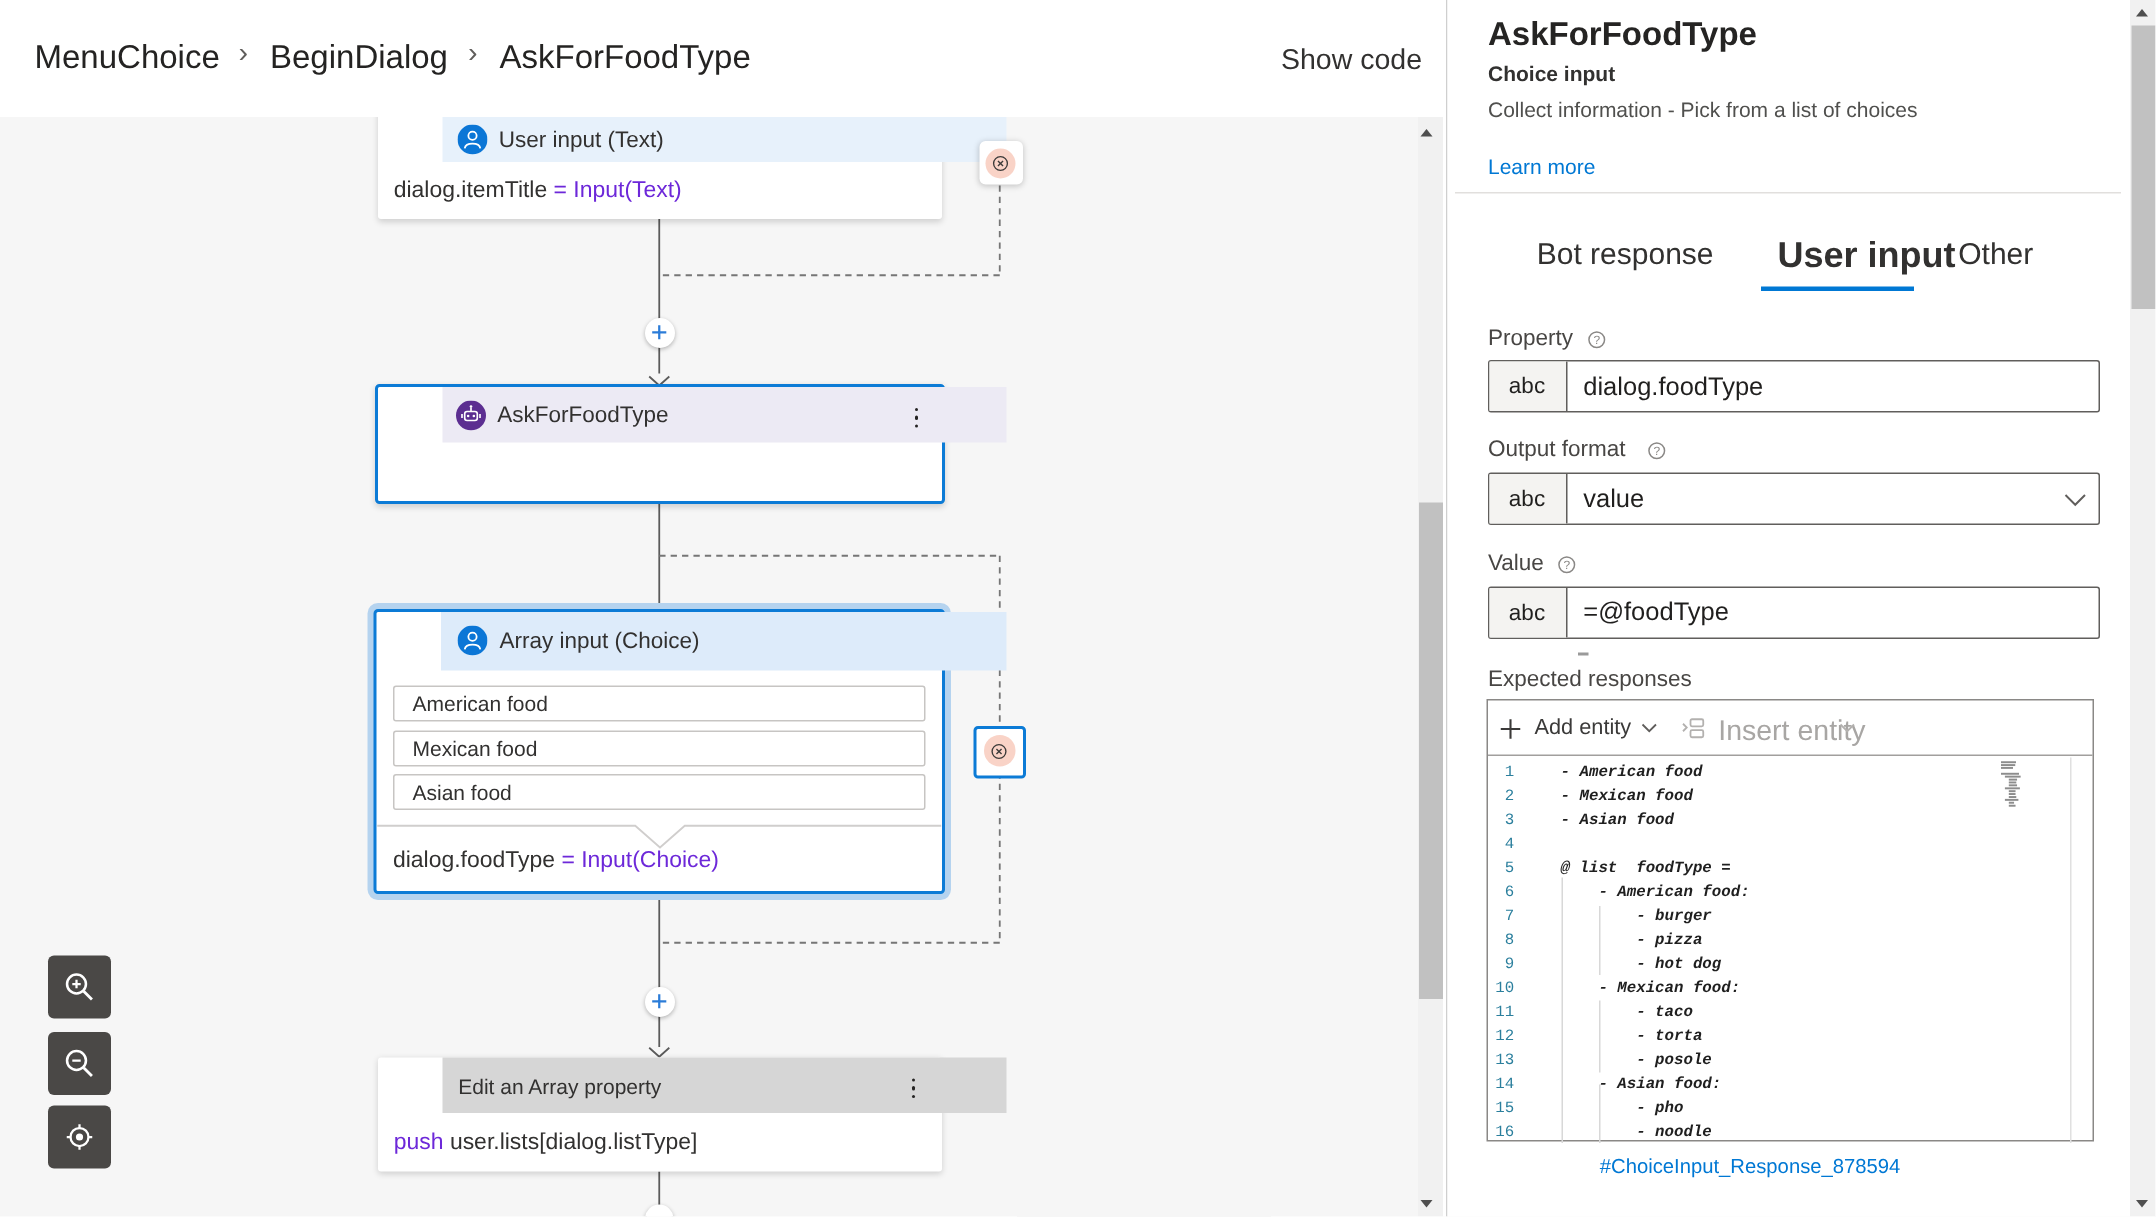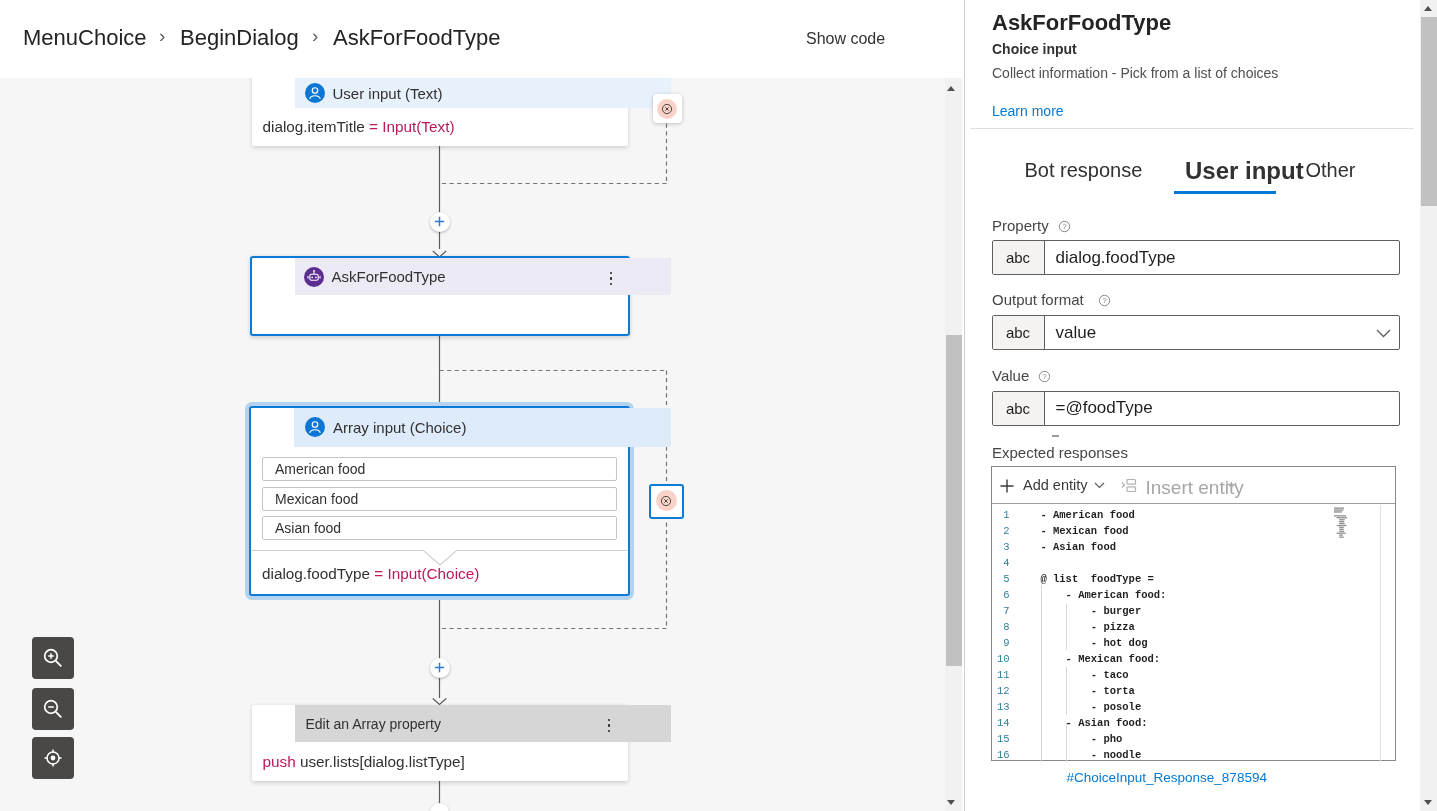--- a/index.html
+++ b/index.html
@@ -5,21 +5,21 @@
   * { margin:0; padding:0; box-sizing:border-box; }
   html,body { width:1437px; height:811px; overflow:hidden; background:#fff;
     font-family:"Liberation Sans", sans-serif; }
   .abs { position:absolute; }
   #stage { position:relative; width:1437px; height:615px; }
   .canvas { left:0; top:78px; width:945px; height:733px; background:#f6f6f6; overflow:hidden; }
   .node { position:absolute; border-radius:2px; background:#fff; box-shadow:0 1.5px 4px rgba(0,0,0,0.16); }
   .nhead { position:absolute; left:0; top:0; width:100%; display:flex; align-items:center;margin-left:43px; }
   .ntext { font-size:15px; color:#323130; }
   .nbody { position:absolute; font-size:15.3px; color:#323130; }
-  .gray { color:#be185d; }
+  .gray { color:#6d28d9; }
   .dots { position:absolute; width:3px; }
   .dots i { display:block; width:2.6px; height:2.6px; border-radius:50%; background:#252423; margin:0 0 3px 0; }
   .choicebox { position:absolute; height:24px; width:355px; border:1px solid #c7c5c3; border-radius:2px;
      background:#fff; font-size:14px; color:#323130; display:flex; align-items:center; padding-left:12px; }
   .zbtn { position:absolute; left:32px; width:42px; height:42px; background:#4a4846; border-radius:4px; }
   .delicon { position:absolute; background:#fff; }
   .salmon { position:absolute; background:#f9d3c7; border-radius:50%; }
   
   .panel { left:965px; top:0; width:455px; height:811px; background:#fff; }
   .lbl { position:absolute; font-size:15px; color:#484644; }
@@ -39,21 +39,21 @@
 </head>
 <body>
 <div id="stage">
 
   <div class="abs" style="left:0;top:0;width:962px;height:78px;background:#fff;"></div>
   <div class="abs" style="left:23px;top:24px;font-size:22px;color:#242322;line-height:28px;">MenuChoice</div>
   <div class="abs" style="left:159px;top:25px;font-size:19px;color:#605e5c;">›</div>
   <div class="abs" style="left:180px;top:24px;font-size:22px;color:#242322;line-height:28px;">BeginDialog</div>
   <div class="abs" style="left:312px;top:25px;font-size:19px;color:#605e5c;">›</div>
   <div class="abs" style="left:333px;top:24px;font-size:22px;color:#242322;line-height:28px;">AskForFoodType</div>
-  <div class="abs" style="left:806px;top:30px;font-size:16px;color:#323130;">Show code</div>
+  <div class="abs" style="left:854px;top:30px;font-size:19px;color:#323130;">Show code</div>
 
   <div class="abs canvas" id="canvas">
     <svg class="abs" style="left:0;top:0;" width="945" height="733" viewBox="0 0 945 733">
 
       <g stroke="#5b5b5b" stroke-width="1.2" fill="none">
         <path d="M439.5 68 V171"></path>
         <path d="M432.8 173 L439.5 179 L446.2 173"></path>
         <path d="M439.5 258 V326"></path>
         <path d="M439.5 520.5 V620"></path>
         <path d="M432.8 620.5 L439.5 626.5 L446.2 620.5"></path>
@@ -266,21 +266,21 @@
         <svg class="abs" style="left:234px;top:15px;" width="11" height="7" viewBox="0 0 11 7">
           <path d="M1 1 L5.5 5.5 L10 1" stroke="#b3b1af" stroke-width="1.2" fill="none"></path>
         </svg>
       </div>
 
       <div class="lnum" style="left:-2px;width:20px;top:39.6px;line-height:16.05px;">1<br>2<br>3<br>4<br>5<br>6<br>7<br>8<br>9<br>10<br>11<br>12<br>13<br>14<br>15<br>16</div>
       <div class="abs" style="left:49px;top:118px;width:1px;height:176.5px;background:#d8d8d8;"></div>
       <div class="abs" style="left:74.4px;top:136.5px;width:1px;height:46.5px;background:#d8d8d8;"></div>
       <div class="abs" style="left:74.4px;top:199.5px;width:1px;height:48px;background:#d8d8d8;"></div>
       <div class="abs" style="left:74.4px;top:256px;width:1px;height:38.5px;background:#d8d8d8;"></div>
-      <div class="code" style="left:48.9px;top:39.6px;line-height:16.05px;">- American food
+      <div class="code" style="left:48.9px;top:39.6px;line-height:16.05px;font-style:italic;">- American food
 - Mexican food
 - Asian food
 
 @ list  foodType =
     - American food:
         - burger
         - pizza
         - hot dog
     - Mexican food:
         - taco

